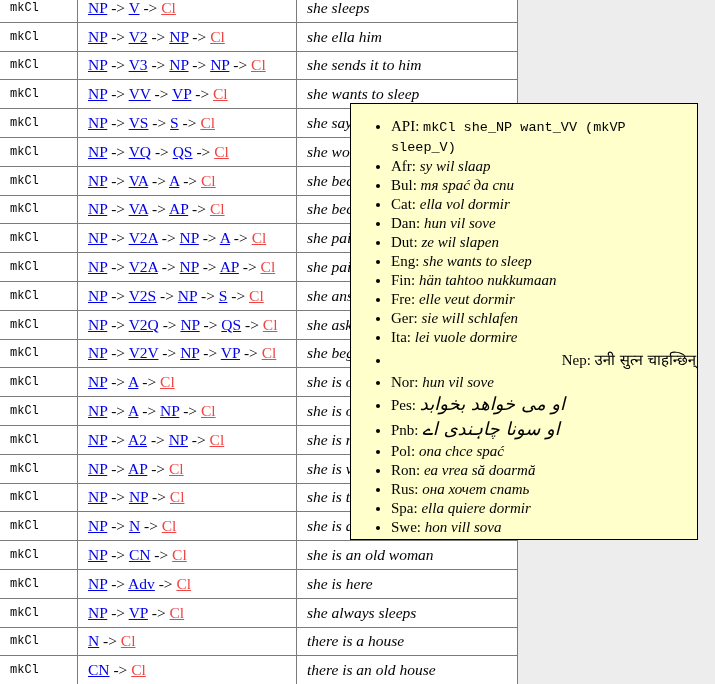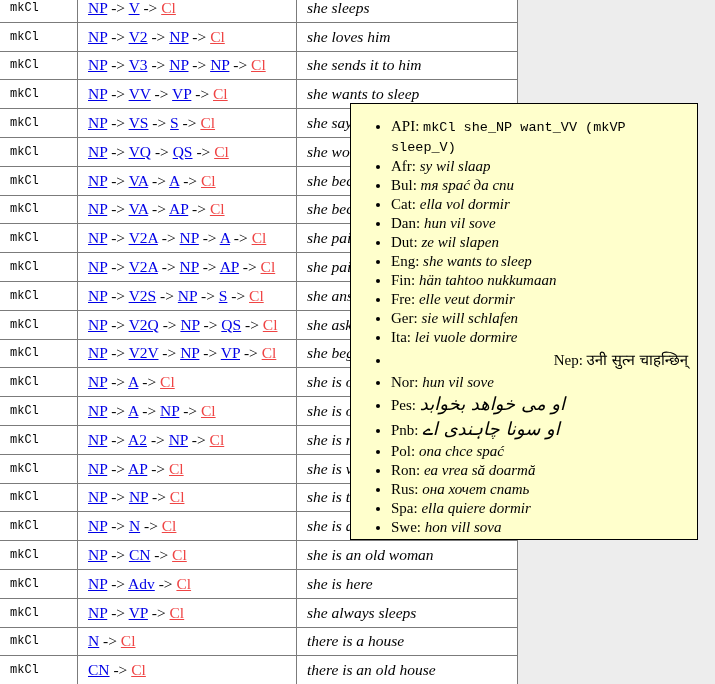--- a/index.html
+++ b/index.html
@@ -24,21 +24,21 @@
   td.rule { width:208px; font-size:15.5px; white-space:nowrap; }
   td.ex   { width:210px; font-size:15.5px; font-style:italic; white-space:nowrap; overflow:hidden; }
   a.type { color:#0000e6; text-decoration:underline; cursor:pointer; }
   a.type.visited { color:#ef4444; }
   .arrow { color:#000000; }
   .tooltip {
     position:absolute; left:350px; top:103px; width:348px; height:437px;
     box-sizing:border-box; background:#ffffcc; border:1px solid #000000;
     overflow:hidden; z-index:5; font-size:15px; color:#000;
   }
-  .tooltip ul { margin:13px 9px 0 0; padding:0 0 0 40px; list-style:disc; }
+  .tooltip ul { margin:13px 1px 0 0; padding:0 0 0 40px; list-style:disc; }
   .tooltip li { line-height:19px; }
   .tooltip li.s-devanagari { line-height:26px;text-align:right; }
   .tooltip li.s-arabic { line-height:24px; }
   .lang-label { font-style:normal; }
   .t-val { font-style:italic; }
   .t-val.devanagari { font-style:normal; font-family:"DejaVu Sans","Liberation Serif",serif; }
   .t-val.arabic { font-style:italic; font-family:"DejaVu Sans","Liberation Serif",serif; font-size:18px; }
   .api-code {
     font-family:"Liberation Mono","DejaVu Sans Mono",monospace;
     font-size:13.5px; font-style:normal;
@@ -53,21 +53,21 @@
   <table class="api">
     <tbody>
         <tr>
           <td class="fn">mkCl</td>
           <td class="rule"><a class="type" href="#">NP</a><span class="arrow"> -&gt; </span><a class="type" href="#">V</a><span class="arrow"> -&gt; </span><a class="type visited" href="#">Cl</a></td>
           <td class="ex">she sleeps</td>
         </tr>
         <tr>
           <td class="fn">mkCl</td>
           <td class="rule"><a class="type" href="#">NP</a><span class="arrow"> -&gt; </span><a class="type" href="#">V2</a><span class="arrow"> -&gt; </span><a class="type" href="#">NP</a><span class="arrow"> -&gt; </span><a class="type visited" href="#">Cl</a></td>
-          <td class="ex">she loves him</td>
+          <td class="ex">she ella him</td>
         </tr>
         <tr>
           <td class="fn">mkCl</td>
           <td class="rule"><a class="type" href="#">NP</a><span class="arrow"> -&gt; </span><a class="type" href="#">V3</a><span class="arrow"> -&gt; </span><a class="type" href="#">NP</a><span class="arrow"> -&gt; </span><a class="type" href="#">NP</a><span class="arrow"> -&gt; </span><a class="type visited" href="#">Cl</a></td>
           <td class="ex">she sends it to him</td>
         </tr>
         <tr>
           <td class="fn">mkCl</td>
           <td class="rule"><a class="type" href="#">NP</a><span class="arrow"> -&gt; </span><a class="type" href="#">VV</a><span class="arrow"> -&gt; </span><a class="type" href="#">VP</a><span class="arrow"> -&gt; </span><a class="type visited" href="#">Cl</a></td>
           <td class="ex">she wants to sleep</td>

